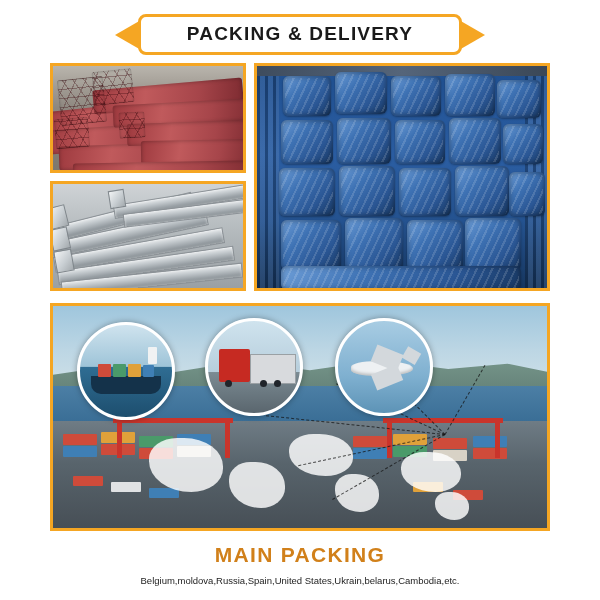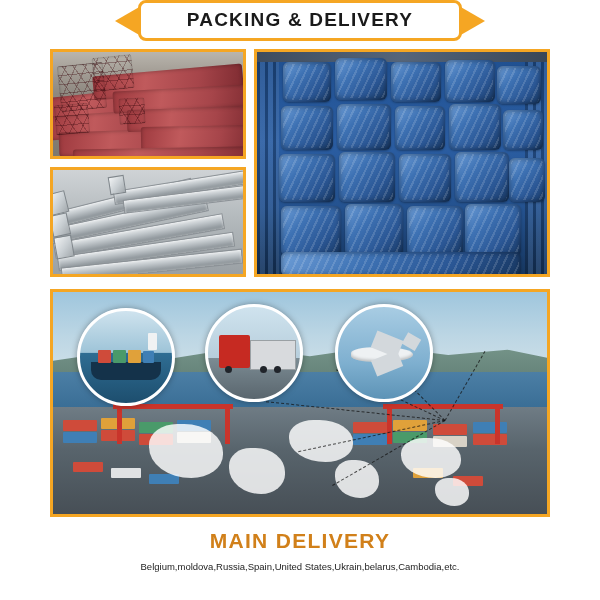--- a/index.html
+++ b/index.html
@@ -19,20 +19,21 @@
     height: 600px;
     box-sizing: border-box;
     padding: 0;
   }
 
   
   .header-wrap {
     display: flex;
     justify-content: center;
     align-items: flex-start;
+    padding-top: 14px;
   }
   .header-banner {
     position: relative;
     border: 3px solid #f5a623;
     border-radius: 8px;
     padding: 6px 46px 7px 46px;
     background: #ffffff;
   }
   .header-banner .title {
     font-size: 19px;
@@ -403,18 +404,18 @@
 
       <div class="circle-photo c-plane" style="left:282px; top:12px; width:92px; height:92px;">
         <div class="mini-plane-body" style="left:14%; top:44%; width:68%; height:16%;"></div>
         <div class="mini-plane-wing" style="left:38%; top:30%; width:30%; height:20%; transform:rotate(22deg);"></div>
         <div class="mini-plane-wing" style="left:38%; top:52%; width:30%; height:18%; transform:rotate(-22deg);"></div>
         <div class="mini-plane-wing" style="left:72%; top:30%; width:16%; height:14%; transform:rotate(30deg);"></div>
       </div>
     </div>
   </div>
 
-  <div class="markets-title">MAIN DELIVERY</div>
+  <div class="markets-title">MAIN PACKING</div>
   <div class="markets-text">
     <div>Belgium,moldova,Russia,Spain,United States,Ukrain,belarus,Cambodia,etc.</div>
   </div>
 
 </div>
 
 </body></html>

